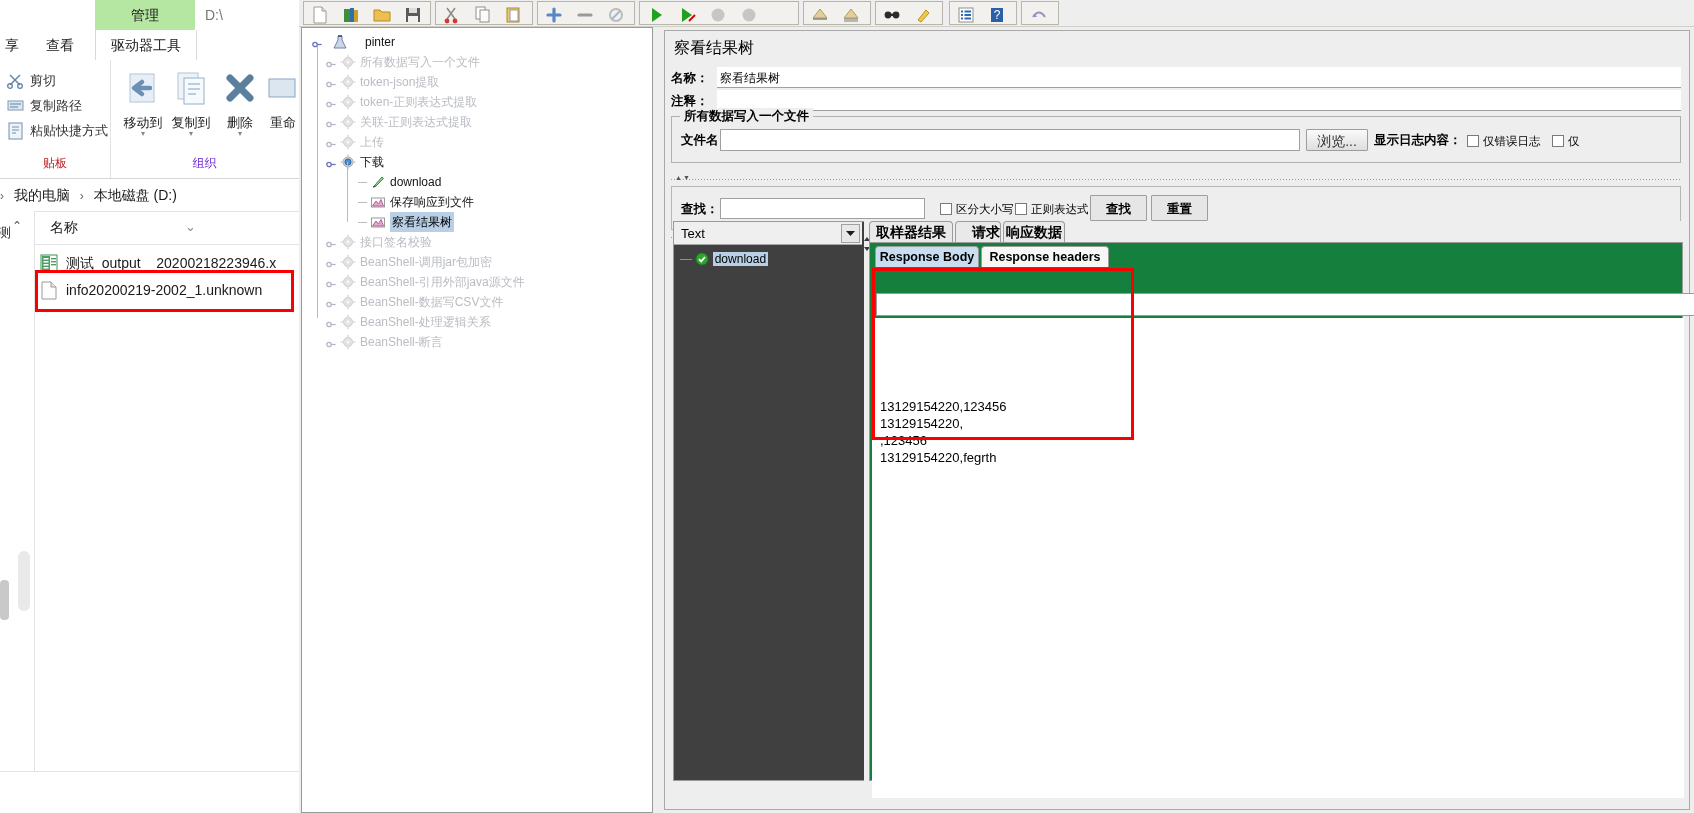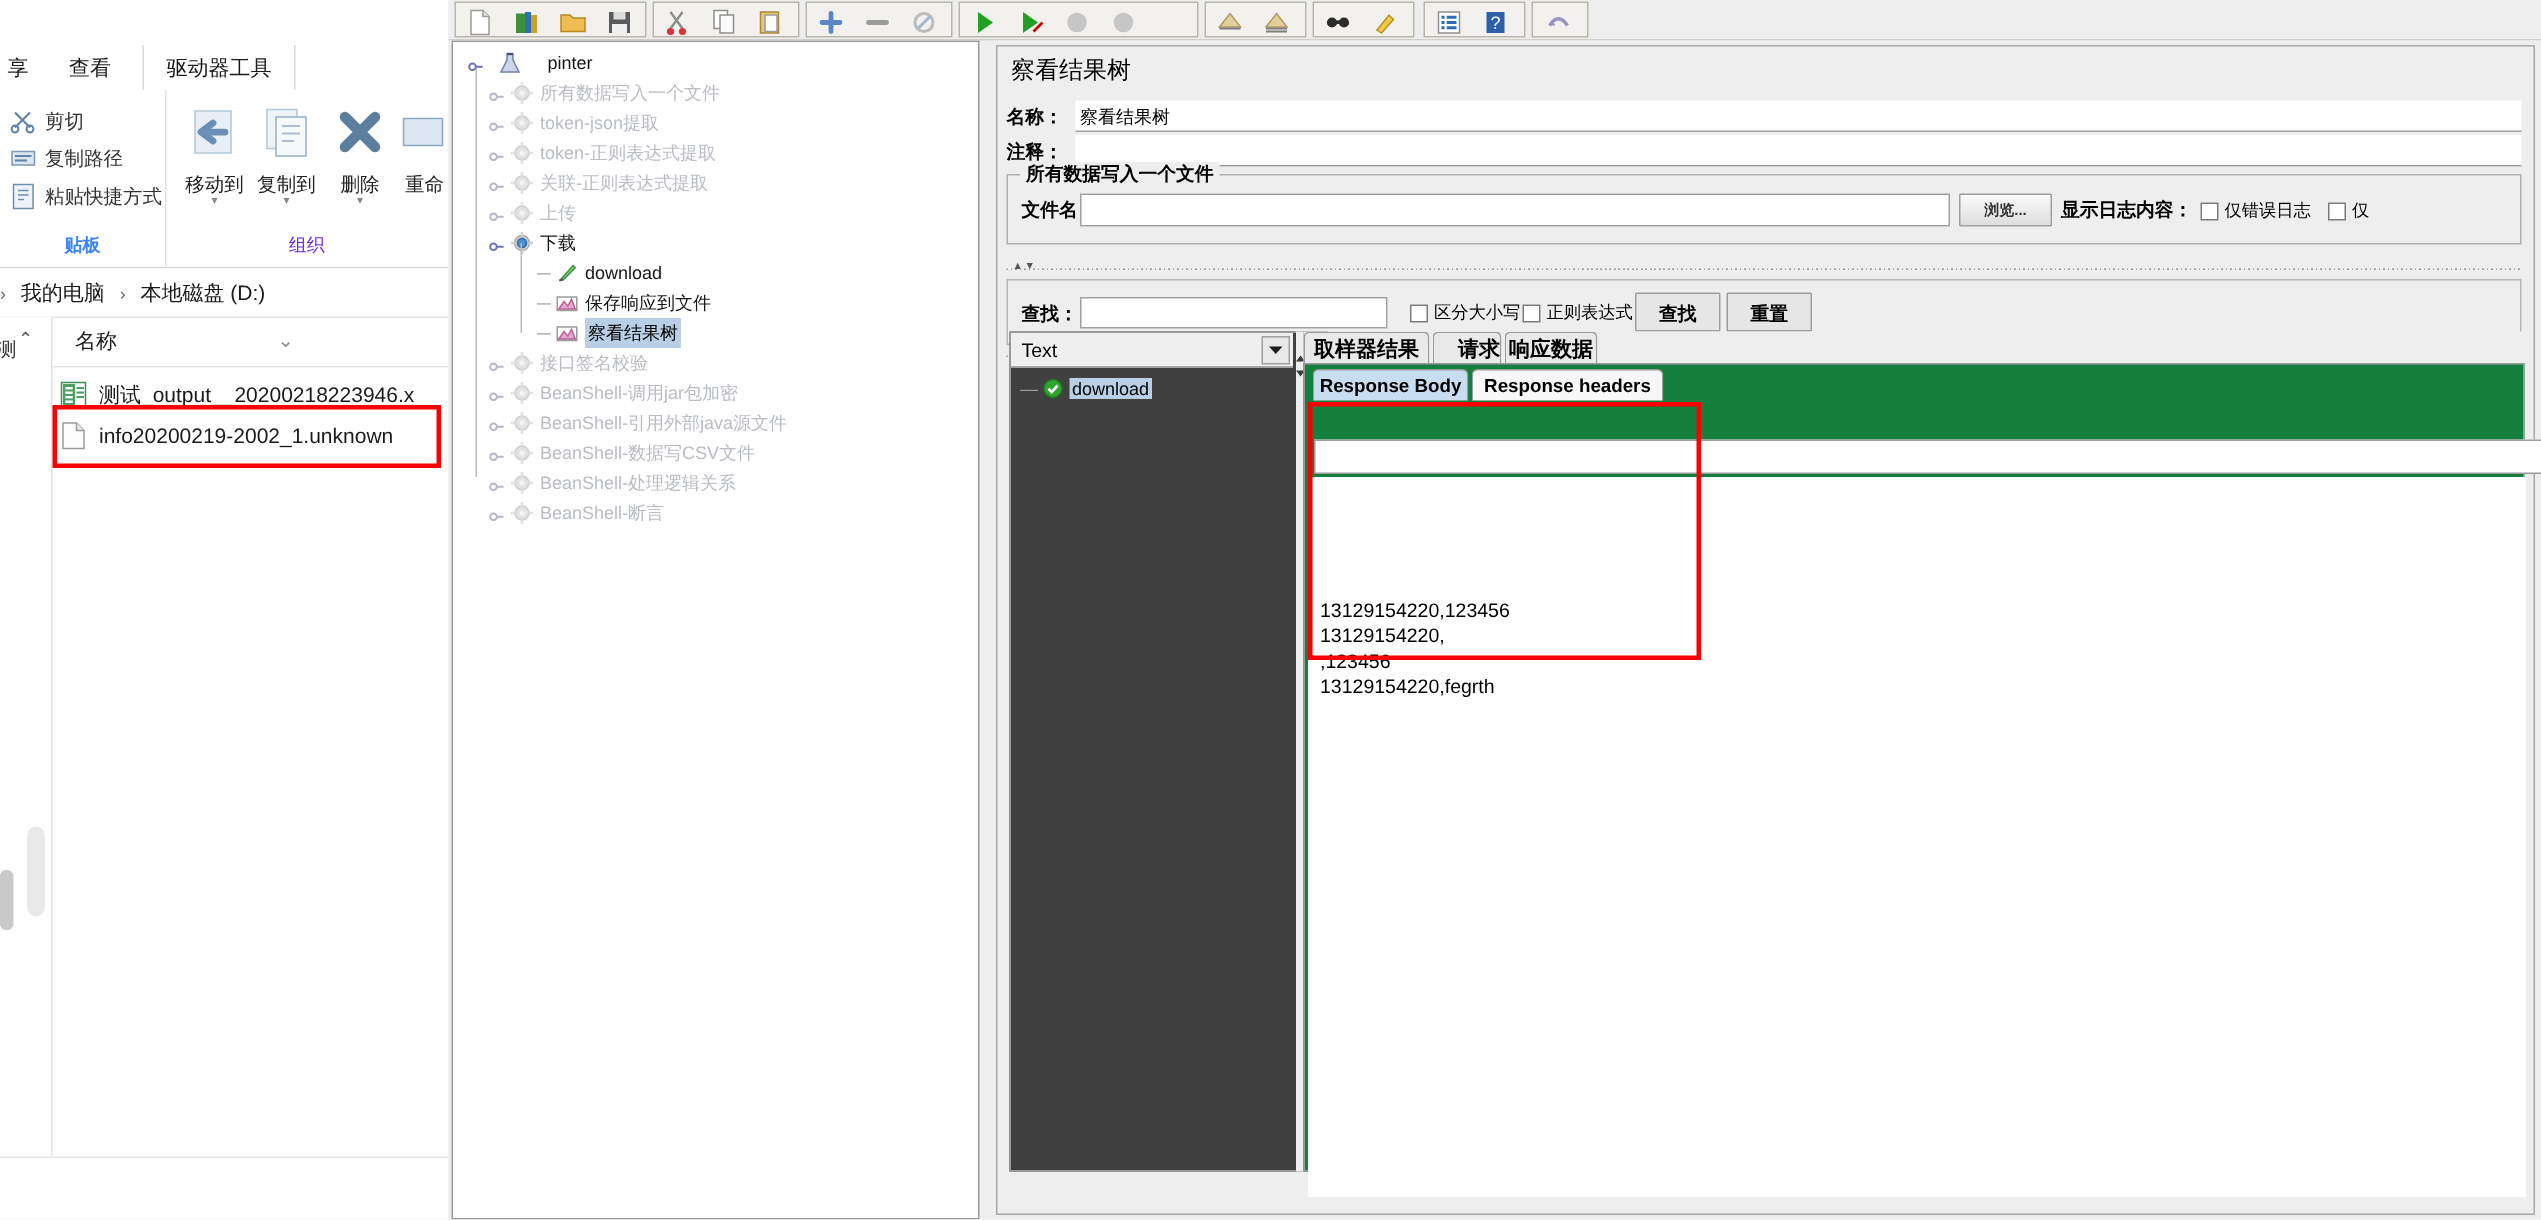--- a/index.html
+++ b/index.html
@@ -29,21 +29,21 @@
   #grp-clipboard{left:0;width:110px;}
   .clip-row{position:absolute;left:6px;height:25px;line-height:25px;font-size:13px;color:#333;}
   .clip-ic{position:absolute;left:0;top:3px;width:19px;height:19px;}
   .clip-tx{position:absolute;left:24px;top:0;white-space:nowrap;}
   #grp-organize{left:110px;width:189px;border-left:1px solid #e2e2e2;}
   .orgbtn{position:absolute;top:8px;width:48px;text-align:center;font-size:13px;color:#222;}
   .orgbtn .bigic{display:block;height:46px;margin:0 auto 2px;}
   .org-lbl{display:block;font-size:13px;line-height:14px;}
   .org-caret{display:block;font-size:8px;color:#888;line-height:8px;}
   #grp-label-organize{position:absolute;left:110px;top:95px;width:189px;text-align:center;font-size:12px;color:#6d28d9;}
-  #grp-label-clip{position:absolute;left:0;top:95px;width:110px;text-align:center;font-size:12px;color:#3b82f6;font-weight:bold;}
+  #grp-label-clip{position:absolute;left:0;top:95px;width:110px;text-align:center;font-size:12px;color:#b91c1c;}
 
   #expl-breadcrumb{position:absolute;left:0;top:179px;width:299px;height:32px;background:#fff;border-bottom:1px solid #e2e2e2;}
   #bc-inner{position:absolute;left:-6px;top:0;height:32px;line-height:32px;font-size:14px;color:#1a1a1a;white-space:nowrap;}
   .bc-sep{color:#6b6b6b;padding:0 6px;font-size:12px;}
 
   #expl-listhdr{position:absolute;left:0;top:211px;width:299px;height:33px;background:#fff;border-bottom:1px solid #e3e3e3;}
   #expl-hdr-name{position:absolute;left:50px;top:0;height:33px;line-height:33px;font-size:14px;color:#1a1a1a;}
   #expl-hdr-chev{position:absolute;left:185px;top:8px;font-size:13px;color:#8a8a8a;}
   #expl-navcol{position:absolute;left:0;top:211px;width:34px;height:560px;border-right:1px solid #e3e3e3;background:#fff;}
   #expl-nav-chev{position:absolute;left:12px;top:8px;font-size:12px;color:#555;}
@@ -86,21 +86,21 @@
   #panel-title{position:absolute;left:3px;top:3px;height:28px;line-height:28px;font-size:16px;color:#000;padding-left:6px;}
   .frow{position:absolute;height:22px;}
   .flabel{position:absolute;top:0;height:22px;line-height:22px;font-weight:bold;font-size:12.5px;color:#000;}
   .ftext{position:absolute;top:0;height:21px;background:#fff;border:1px solid #a0a0a0;box-sizing:border-box;}
   .ftext span{display:block;padding:3px 3px 0 3px;font-size:12px;color:#000;white-space:nowrap;}
 
   .titledbox{position:absolute;border:1px solid #b0b0b0;background:transparent;box-sizing:border-box;}
   .boxtitle{position:absolute;top:-9px;left:8px;background:#eeeeee;padding:0 4px;font-size:12.5px;font-weight:bold;color:#000;}
 
   .jbtn{position:absolute;background:#e6e6e6;border:1px solid #9d9d9d;box-sizing:border-box;text-align:center;font-size:12.5px;color:#000;font-weight:bold;border-radius:1px;}
-  .jbtn.small{font-size:10px;font-weight:bold;color:#333;background:linear-gradient(#fafafa,#dedede);}
+  .jbtn.small{font-size:14px;font-weight:normal;color:#333;background:linear-gradient(#fafafa,#dedede);}
   .chk{position:absolute;}
   .chkbox{position:absolute;left:0;top:2px;width:12px;height:12px;background:#fff;border:1px solid #7a7a7a;box-sizing:border-box;}
   .chklbl{position:absolute;left:16px;top:0;height:16px;line-height:16px;font-size:11.5px;color:#000;white-space:nowrap;}
 
   .splitter-dots{position:absolute;background:
      repeating-linear-gradient(to right,#9a9a9a 0 1px,transparent 1px 3px);
      height:1px;}
   .sp-arrows{position:absolute;font-size:7px;color:#555;letter-spacing:1px;}
 
   
@@ -125,20 +125,24 @@
   #resp-area{position:absolute;left:2px;top:75px;width:812px;height:480px;background:#fff;}
 
   #vsplit{position:absolute;left:199px;top:190px;width:5px;height:560px;background:#eeeeee;}
   .sp-tri{position:absolute;left:0;width:0;height:0;border-left:3px solid transparent;border-right:3px solid transparent;}
 </style>
 </head>
 <body>
 
 <div id="explorer">
 
+  <div id="expl-ribbon-tabs">
+    <div class="ribbon-ctx" id="tab-manage">管理</div>
+    <div class="ribbon-ctx" id="tab-drive-path">D:\</div>
+  </div>
 
   <div id="expl-tabrow">
     <div class="ribtab" id="tab-share">享</div>
     <div class="ribtab" id="tab-view">查看</div>
     <div class="ribtab" id="tab-drivetools">驱动器工具</div>
   </div>
 
   <div id="expl-ribbon">
 
     <div class="rib-group" id="grp-clipboard">

